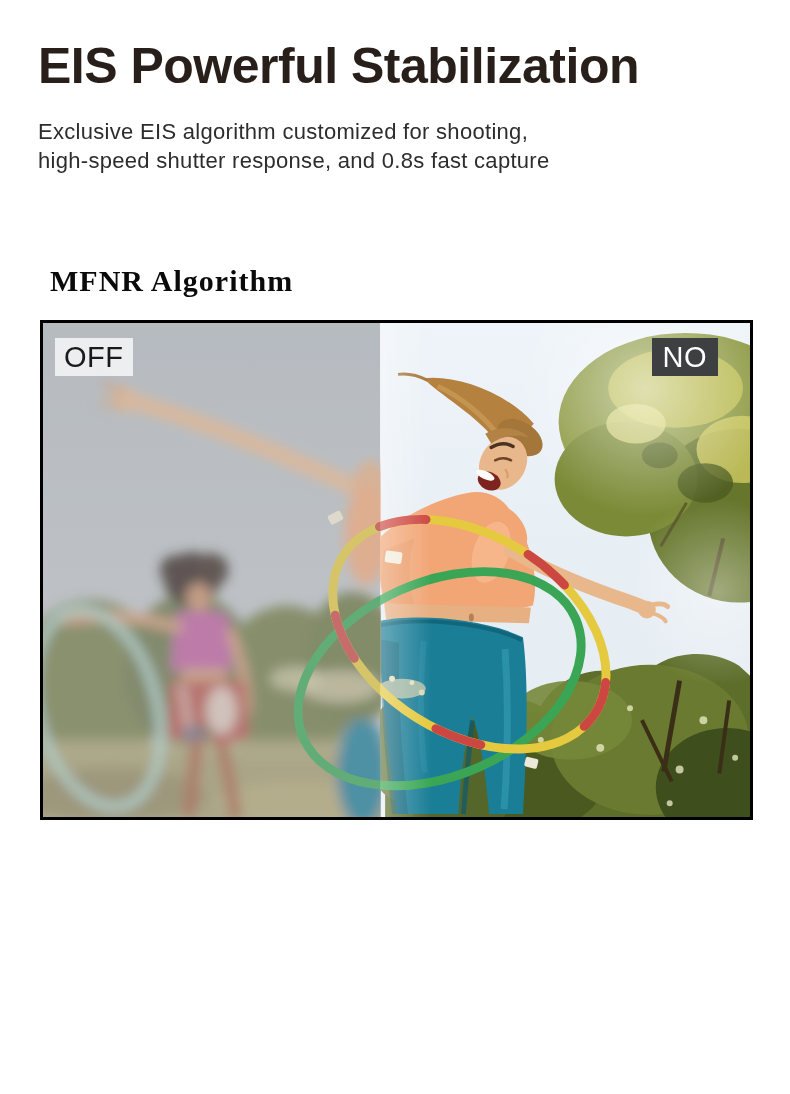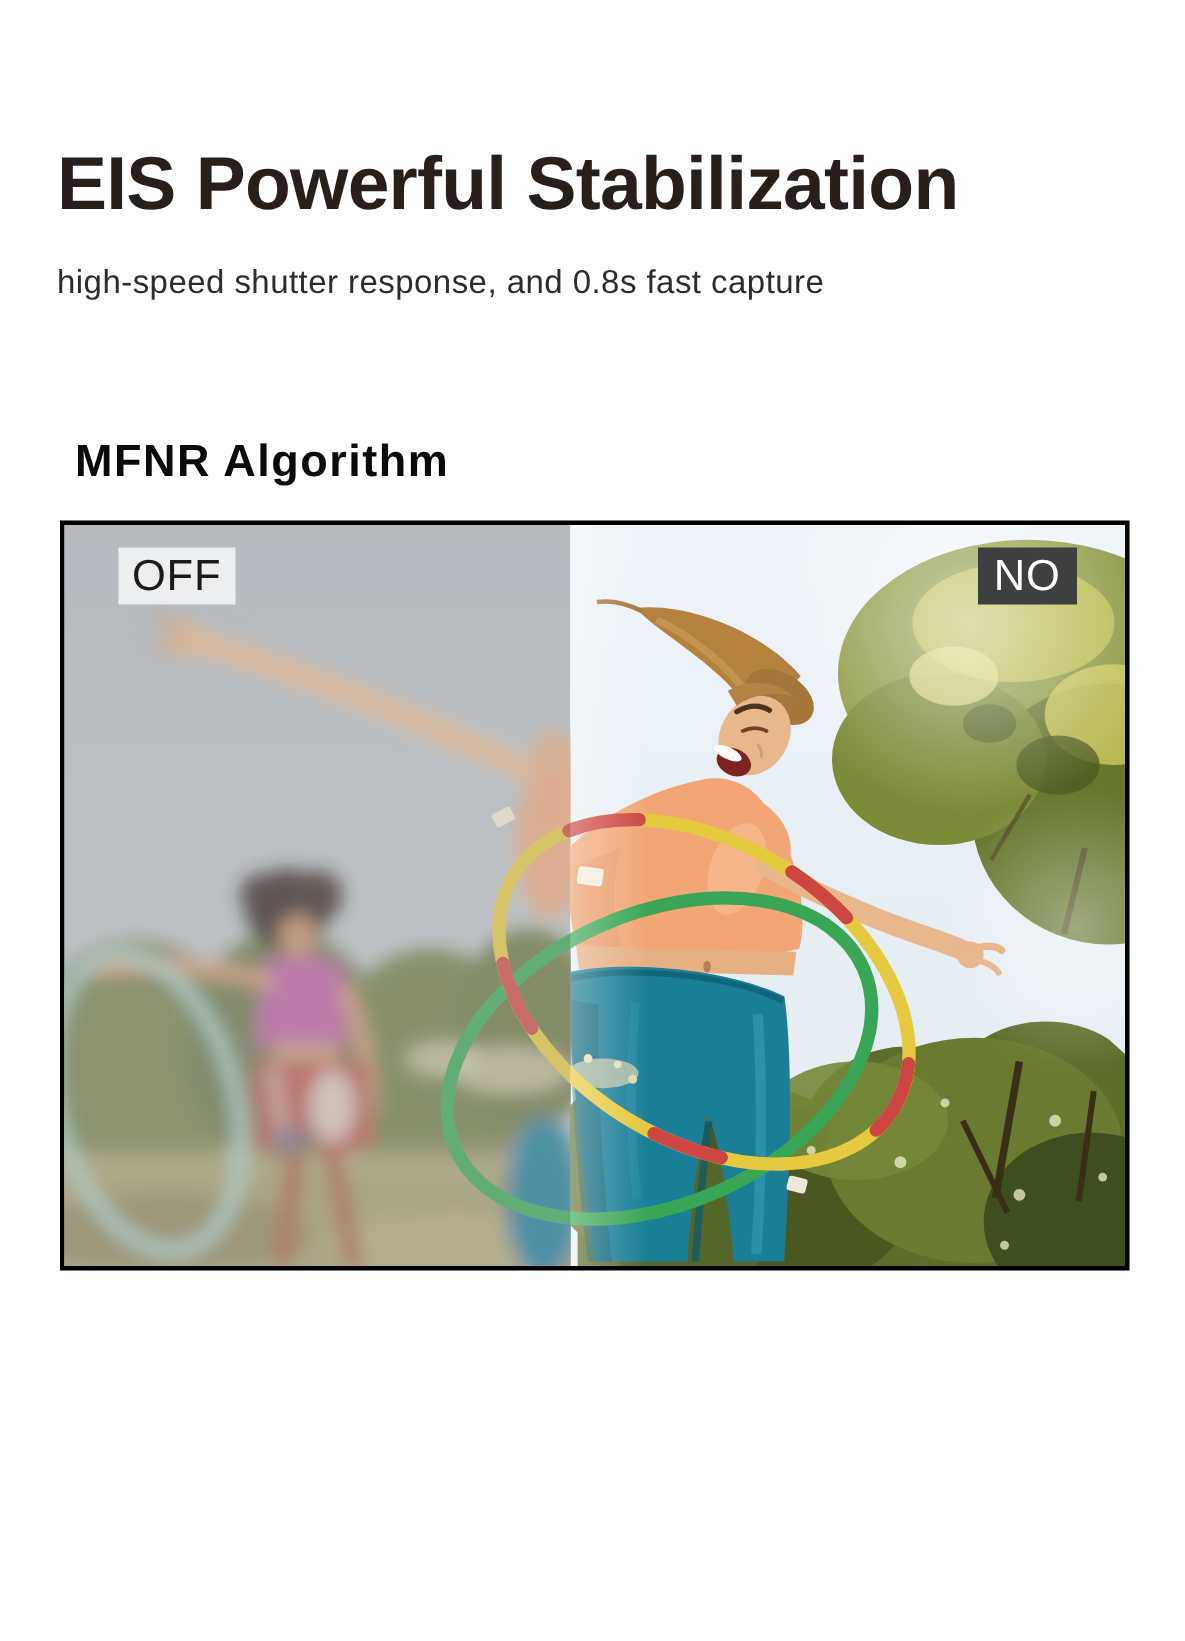--- a/index.html
+++ b/index.html
@@ -7,47 +7,48 @@
     --no-label-bg:#3e3f41; --no-label-text:#ffffff; --frame-border:#000000;
     --hoop-green:#3aa655; --hoop-yellow:#e5c93f; --hoop-red:#cd4742; --hoop-mint:#aed3c6;
     --skin:#e9b78c; --top-orange:#f2a676; --leggings-teal:#1b7e97; --hair-brown:#b5813f;
     --pink-top:#c05d9f; --foliage-mid:#8d9a43; --foliage-dark:#4c5d22; --foliage-light:#c2c155;
     --txt-title:#281f1a; --txt-body:#2d2d2d; --txt-section-heading:#0a0a0a;
   }
   *{margin:0;padding:0;box-sizing:border-box;}
   html,body{width:790px;background:#ffffff;}
   body{height:1094px;font-family:"Liberation Sans","DejaVu Sans",sans-serif;overflow:hidden;}
   .page{width:790px;height:1094px;padding:0 37px 0 38px;background:#ffffff;}
-  h1{margin-top:96px;font-size:50px;line-height:52px;font-weight:bold;
+  h1{margin-top:40px;font-size:50px;line-height:52px;font-weight:bold;
      letter-spacing:-0.5px;color:var(--txt-title);}
   .desc{margin-top:25px;font-size:22px;line-height:29px;letter-spacing:0.3px;color:var(--txt-body);}
   h2{margin:88px 0 16px 12px;font-size:30px;line-height:36px;font-weight:bold;
-     letter-spacing:1px;color:var(--txt-section-heading);}
+     letter-spacing:1px;color:var(--txt-section-heading);font-family:Liberation Serif, serif;}
   .photo{position:relative;margin-top:21px;margin-left:2px;width:713px;height:500px;
      border:3px solid var(--frame-border);background:#dfe7ee;}
   .photo svg{display:block;width:100%;height:100%;}
-  .label{position:absolute;font-size:29px;line-height:34px;font-weight:500;letter-spacing:0.5px;margin-left:24px;}
+  .label{position:absolute;font-size:29px;line-height:34px;font-weight:500;letter-spacing:0.5px;}
   .off-label{left:12px;top:15px;padding:2px 9px;background:var(--off-label-bg);color:var(--off-label-text);}
   .no-label{right:32px;top:15px;padding:2px 11px;background:var(--no-label-bg);color:var(--no-label-text);}
   
   .fhaze{fill:var(--haze);} .fskin{fill:var(--skin);} .sskin{stroke:var(--skin);}
   .ftop{fill:var(--top-orange);} .fleg{fill:var(--leggings-teal);} .fhair{fill:var(--hair-brown);}
   .fpink{fill:var(--pink-top);} .fmid{fill:var(--foliage-mid);} .flight{fill:var(--foliage-light);}
   .sg{stroke:var(--hoop-green);} .sy{stroke:var(--hoop-yellow);}
   .sr{stroke:var(--hoop-red);} .sm{stroke:var(--hoop-mint);}
   .hoop{fill:none;stroke-width:9;}
 </style>
 </head>
 <body>
 
 <div class="page">
 
   <h1>EIS Powerful Stabilization</h1>
 
   <div class="desc">
+    <div>Exclusive EIS algorithm customized for shooting,</div>
     <div>high-speed shutter response, and 0.8s fast capture</div>
   </div>
 
   <h2>MFNR Algorithm</h2>
 
   <div class="photo">
     <svg viewBox="0 0 713 500" preserveAspectRatio="none">
       <defs>
         <linearGradient id="skyR" x1="0" y1="0" x2="0" y2="1">
           <stop offset="0" stop-color="#eef4f9"></stop>

